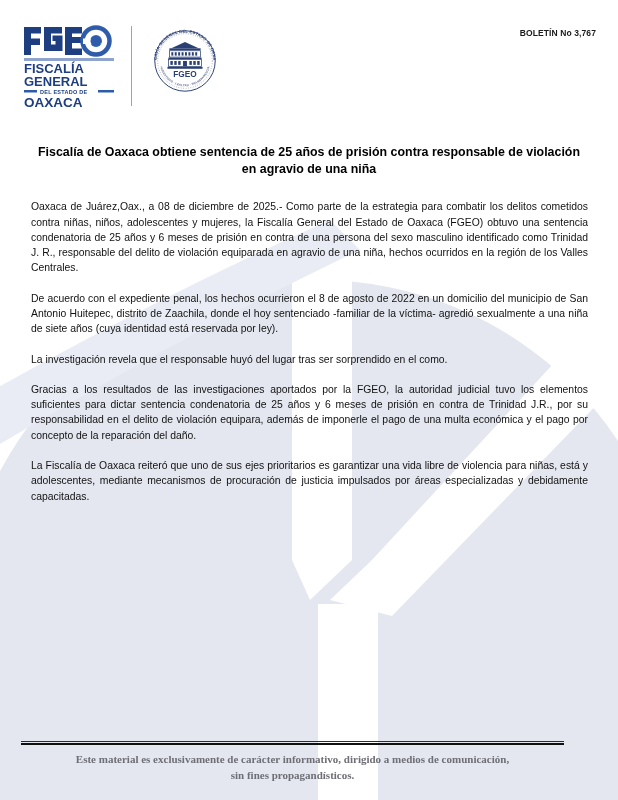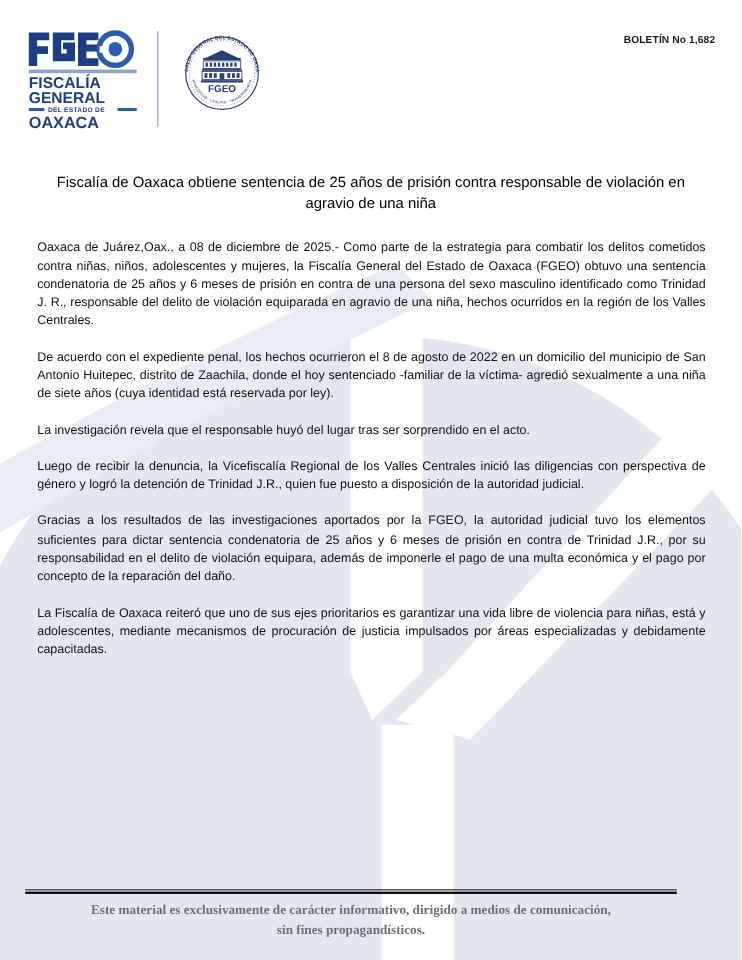--- a/index.html
+++ b/index.html
@@ -81,21 +81,21 @@
     font-weight: bold;
     letter-spacing: 0.2px;
     margin: 0;
     padding: 0 0 0 34px;
   }
   .headline {
     position: relative;
     z-index: 2;
     text-align: center;
     font-size: 12.4px;
-    font-weight: normal;
+    font-weight: bold;
     line-height: 1.38;
     margin: 0;
     padding: 26px 38px 0 38px;
     box-sizing: border-box;
   }
 
   
   .body-copy {
     position: relative;
     z-index: 2;
@@ -247,32 +247,31 @@
               <rect x="97" y="84" width="5" height="8"></rect>
               <rect x="105" y="84" width="5" height="8"></rect>
             </g>
             <rect x="44" y="96" width="72" height="4"></rect>
           </g>
 
           <text x="80" y="117" font-family="Liberation Sans, sans-serif" font-size="17" font-weight="bold" fill="#2a3f73" text-anchor="middle">FGEO</text>
         </svg>
       </div>
 
-      <div class="bulletin-no">BOLETÍN No 1,682</div>
+      <div class="bulletin-no">BOLETÍN No 3,767</div>
     </div>
   </div>
 
 
   <div class="headline">Fiscalía de Oaxaca obtiene sentencia de 25 años de prisión contra responsable de violación en agravio de una niña</div>
 
   <div class="body-copy">
     <p>Oaxaca de Juárez,Oax.,  a 08 de diciembre de 2025.- Como parte de la estrategia para combatir los delitos cometidos contra niñas, niños, adolescentes y mujeres, la Fiscalía General del Estado de Oaxaca (FGEO) obtuvo una sentencia condenatoria de 25 años y 6 meses de prisión en contra de una persona del sexo masculino identificado como Trinidad J. R., responsable del delito de violación equiparada en agravio de una niña, hechos ocurridos en la región de los Valles Centrales.</p>
     <p>De acuerdo con el expediente penal, los hechos ocurrieron el 8 de agosto de 2022 en un domicilio del municipio de San Antonio Huitepec, distrito de Zaachila, donde el hoy sentenciado -familiar de la víctima- agredió sexualmente a una niña de siete años (cuya identidad está reservada por ley).</p>
-    <p>La investigación revela que el responsable huyó del lugar tras ser sorprendido en el acto.</p>
-    <p>Luego de recibir la denuncia, la Vicefiscalía Regional de los Valles Centrales inició las diligencias con perspectiva de género y logró la detención de Trinidad J.R., quien fue puesto a disposición de la autoridad judicial.</p>
+    <p>La investigación revela que el responsable huyó del lugar tras ser sorprendido en el como.</p>
     <p>Gracias a los resultados de las investigaciones aportados por la FGEO, la autoridad judicial tuvo los elementos suficientes para dictar sentencia condenatoria de 25 años y 6 meses de prisión en contra de Trinidad J.R., por su responsabilidad en el delito de violación equipara, además de imponerle el pago de una multa económica y el pago por concepto de la reparación del daño.</p>
     <p>La Fiscalía de Oaxaca reiteró que uno de sus ejes prioritarios es garantizar una vida libre de violencia para niñas, está y adolescentes, mediante mecanismos de procuración de justicia impulsados por áreas especializadas y debidamente capacitadas.</p>
   </div>
 
   <div class="footer">
     <div class="footer-rule-thin"></div>
     <div class="footer-rule-thick"></div>
     <div class="footer-text">
       <div>Este material es exclusivamente de carácter informativo, dirigido a medios de comunicación,</div>
       <div>sin fines propagandísticos.</div>

